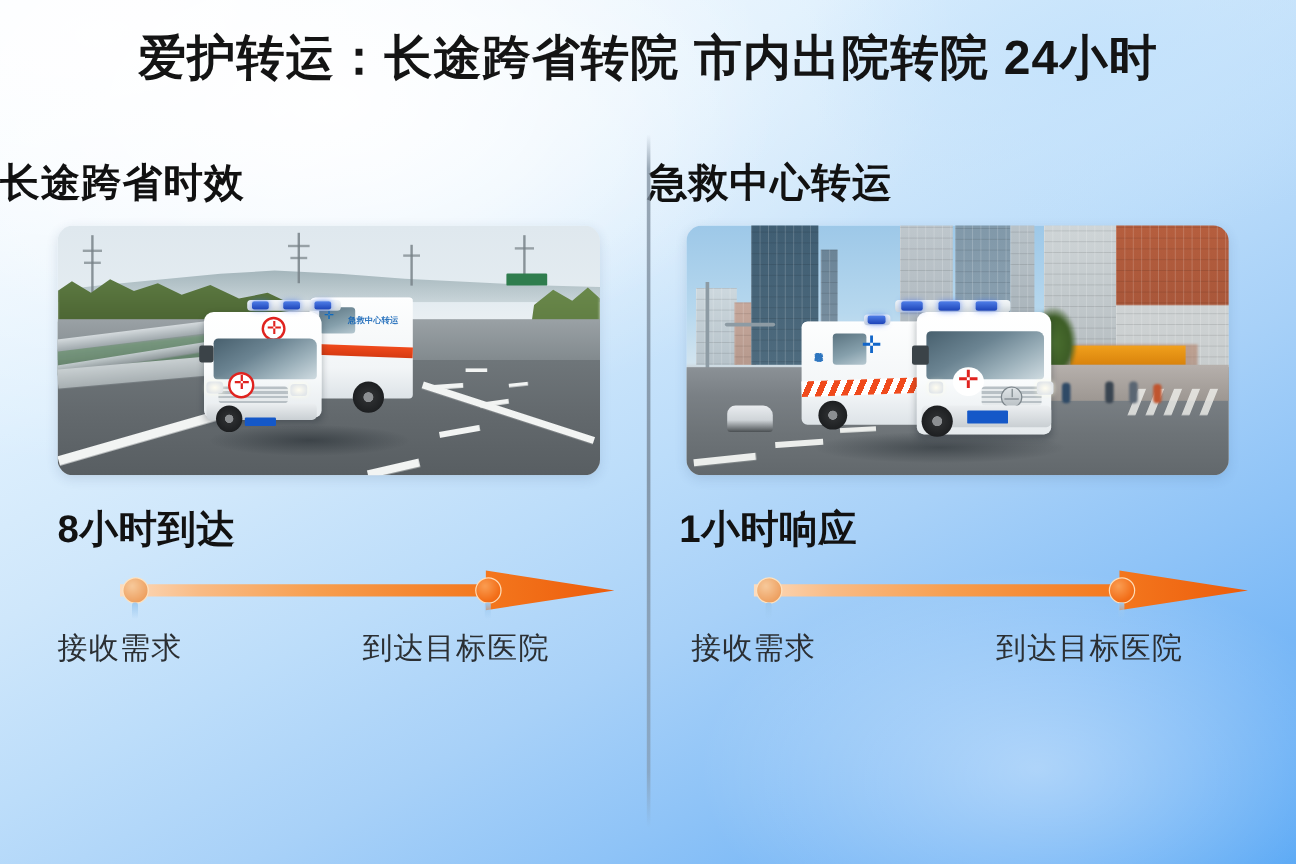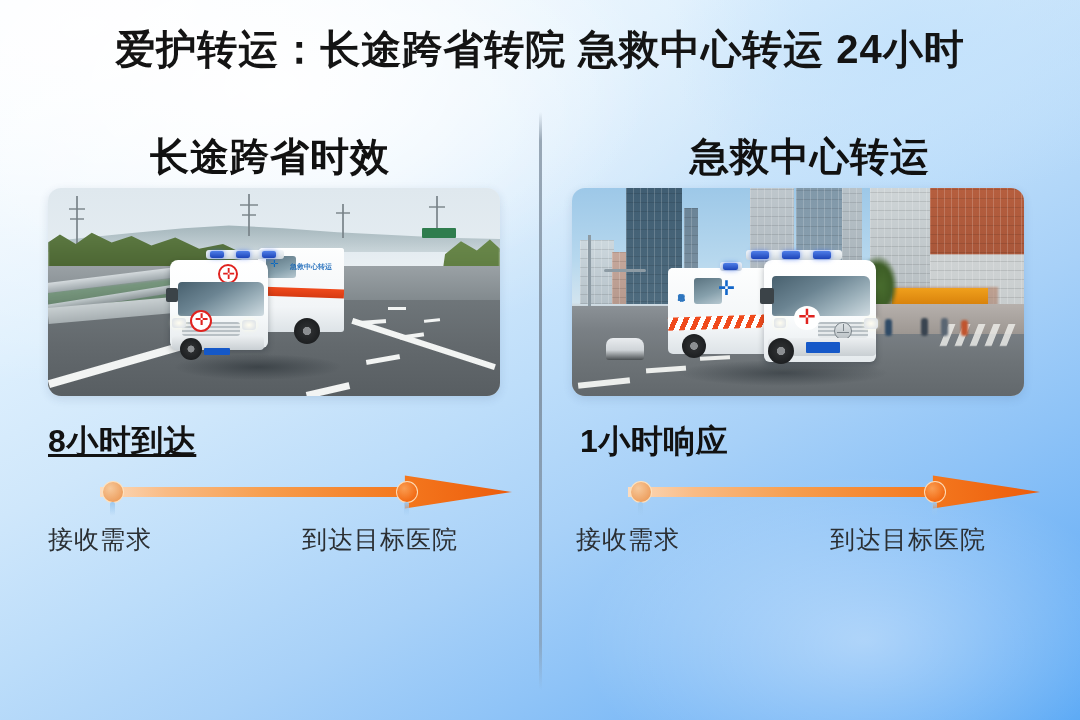--- a/index.html
+++ b/index.html
@@ -102,22 +102,21 @@
     height: 720px;
     z-index: 4;
   }
   .panel.left  { left: 0; }
   .panel.right { left: 540px; }
 
   .panel-heading {
     position: absolute;
     top: 130px;
     width: 100%;
-    text-align: center;
-    font-size: 39px;
+    font-size: 33px;
     font-weight: 700;
     color: #111;
     letter-spacing: 1px;
     white-space: nowrap;
   }
 
   
   .photo {
     position: absolute;
     top: 188px;
@@ -425,22 +424,22 @@
   
   .stat {
     position: absolute;
     top: 420px;
     font-size: 32px;
     font-weight: 700;
     color: #121212;
     letter-spacing: 0.5px;
     white-space: nowrap;
   }
-  .panel.left  .stat { left: 48px; text-decoration: underline; }
-  .panel.right .stat { left: 40px; }
+  .panel.left  .stat { left: 48px; }
+  .panel.right .stat { left: 26px; }
 
   
   .timeline {
     position: absolute;
     top: 472px;
     height: 44px;
   }
   .panel.left  .timeline { left: 100px; width: 412px; }
   .panel.right .timeline { left: 88px; width: 412px; }
   .tl-arrow-wide {
@@ -492,21 +491,21 @@
   .panel.right .tl-label.a { left: 36px; }
   .panel.right .tl-label.b { left: 290px; }
 </style>
 </head>
 <body>
 
 <div id="poster">
 
   <div class="bloom-tr"></div>
 
-  <div class="title">爱护转运：长途跨省转院 急救中心转运 24小时</div>
+  <div class="title">爱护转运：长途跨省转院 市内出院转院 24小时</div>
 
   <div class="divider"></div>
 
   <div class="panel left">
 
     <div class="panel-heading">长途跨省时效</div>
 
     <div class="photo">
       <div class="hw-sky"></div>
       <div class="hw-hills"></div>

